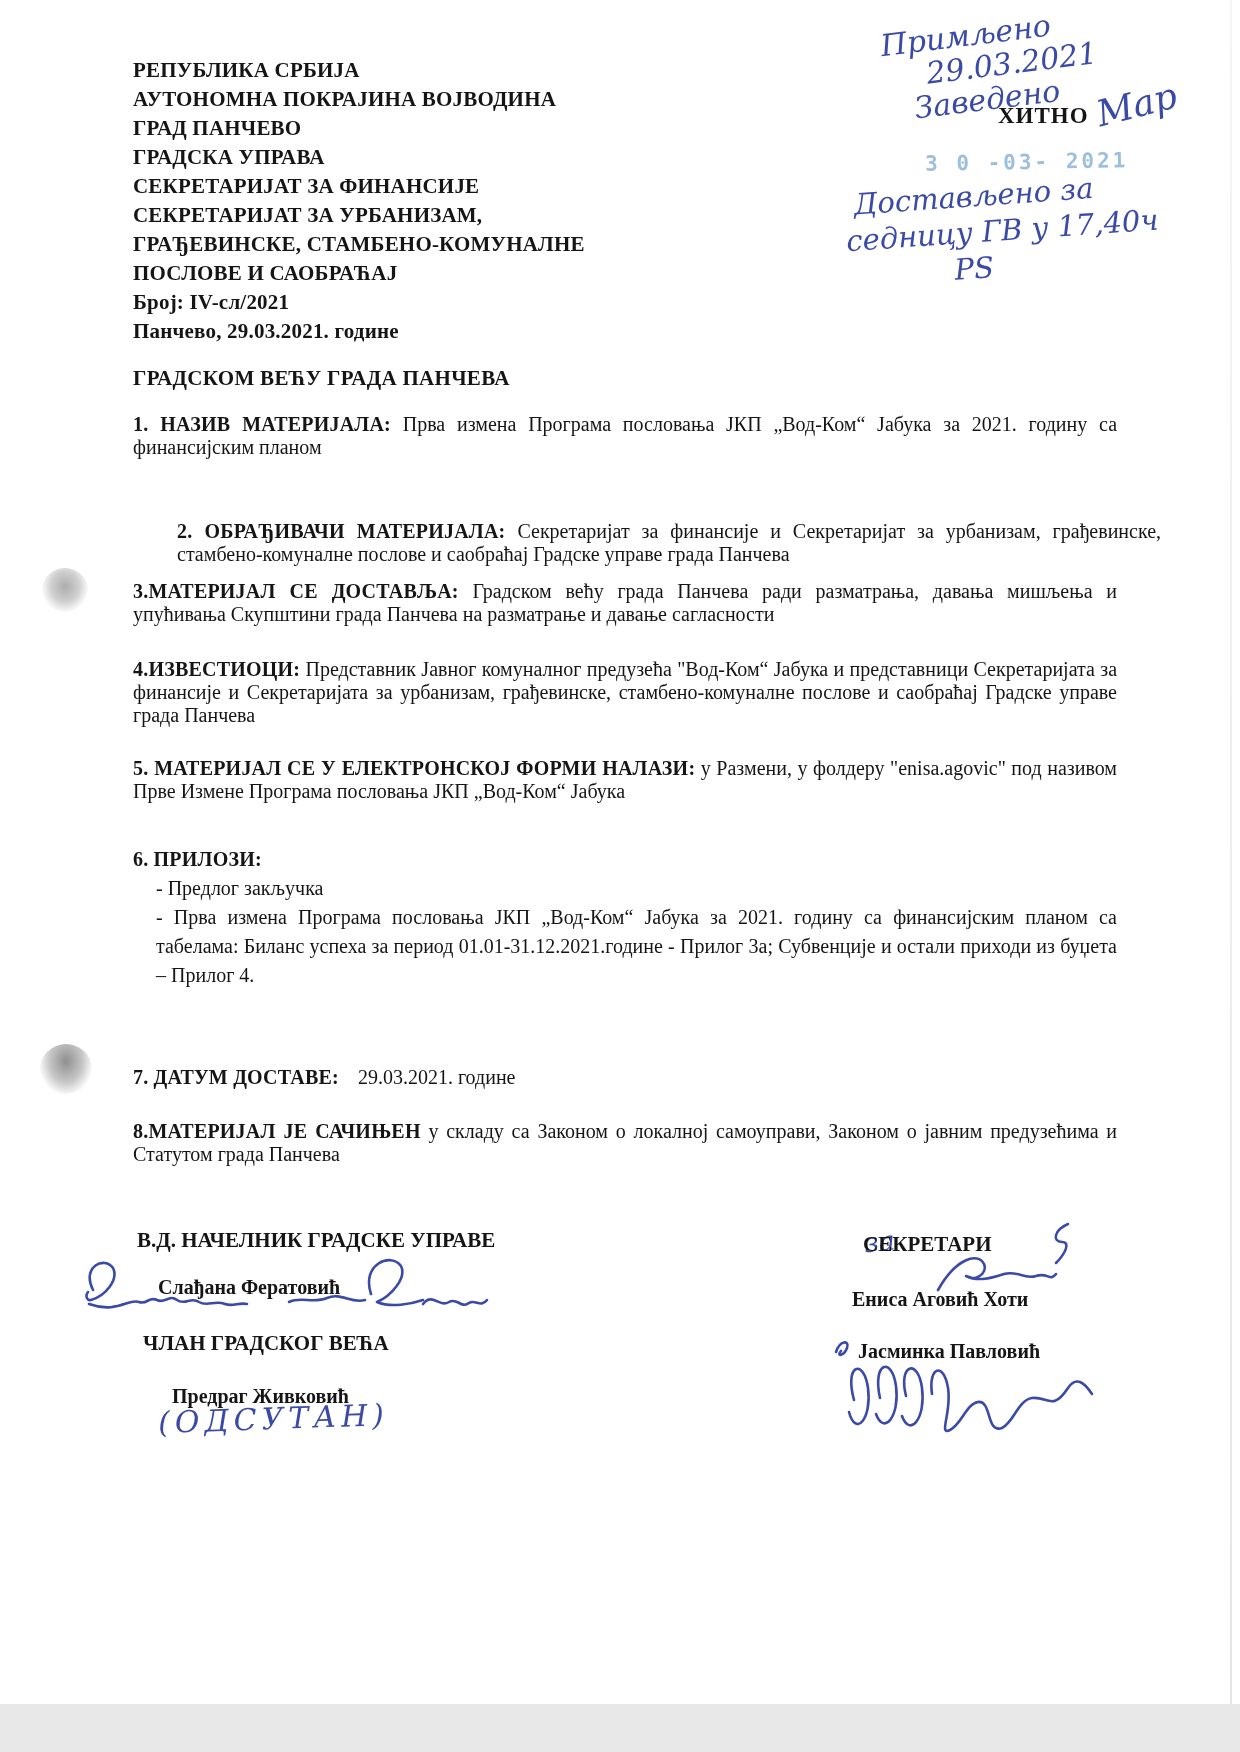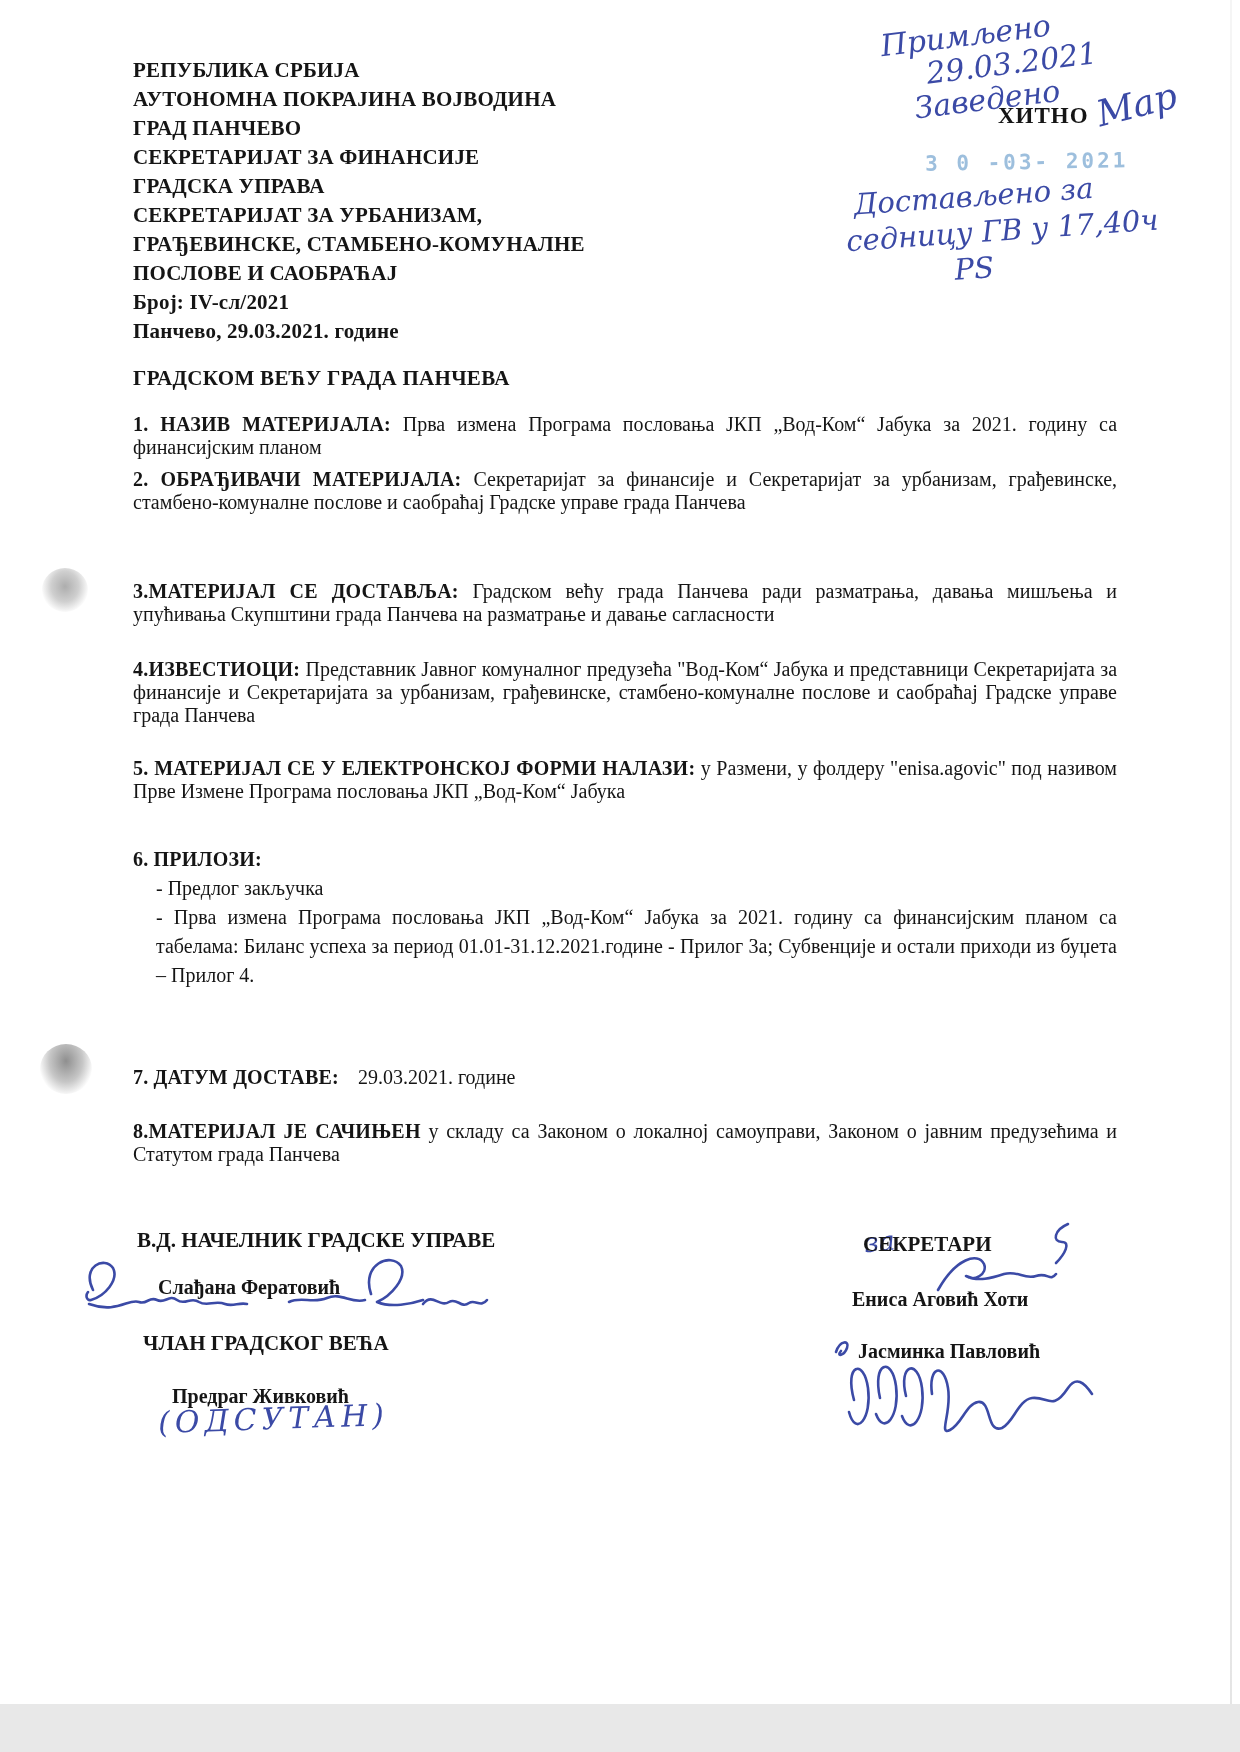--- a/index.html
+++ b/index.html
@@ -74,22 +74,22 @@
 
 <div class="page">
 
   <div class="hole hole-1"></div>
   <div class="hole hole-2"></div>
 
   <div class="hdr">
     <div>РЕПУБЛИКА СРБИЈА</div>
     <div>АУТОНОМНА ПОКРАЈИНА ВОЈВОДИНА</div>
     <div>ГРАД ПАНЧЕВО</div>
+    <div>ГРАДСКА УПРАВА</div>
     <div>СЕКРЕТАРИЈАТ ЗА ФИНАНСИЈЕ</div>
-    <div>ГРАДСКА УПРАВА</div>
     <div>СЕКРЕТАРИЈАТ ЗА УРБАНИЗАМ,</div>
     <div>ГРАЂЕВИНСКЕ, СТАМБЕНО-КОМУНАЛНЕ</div>
     <div>ПОСЛОВЕ И САОБРАЋАЈ</div>
     <div>Број: IV-сл/2021</div>
     <div>Панчево, 29.03.2021. године</div>
   </div>
 
   <div class="urgent">ХИТНО</div>
 
   <div class="hw received-note">
@@ -107,21 +107,21 @@
     <div class="l3">РЅ</div>
   </div>
 
   <div class="recipient">ГРАДСКОМ ВЕЋУ ГРАДА ПАНЧЕВА</div>
 
   <div class="para" style="top:413px;">
     <b>1. НАЗИВ МАТЕРИЈАЛА:</b>
     <span>Прва измена Програма пословања ЈКП „Вод-Ком“ Јабука за 2021. годину са финансијским планом</span>
   </div>
 
-  <div class="para" style="top:468px;">
+  <div class="para" style="top:520px;margin-left:44px;">
     <b>2. ОБРАЂИВАЧИ МАТЕРИЈАЛА:</b>
     <span>Секретаријат за финансије и Секретаријат за урбанизам, грађевинске, стамбено-комуналне послове и саобраћај  Градске управе града Панчева</span>
   </div>
 
   <div class="para" style="top:580px;">
     <b>3.МАТЕРИЈАЛ СЕ ДОСТАВЉА:</b>
     <span>Градском већу града Панчева ради разматрања, давања мишљења и упућивања Скупштини града Панчева на разматрање и давање сагласности</span>
   </div>
 
   <div class="para" style="top:658px;">

